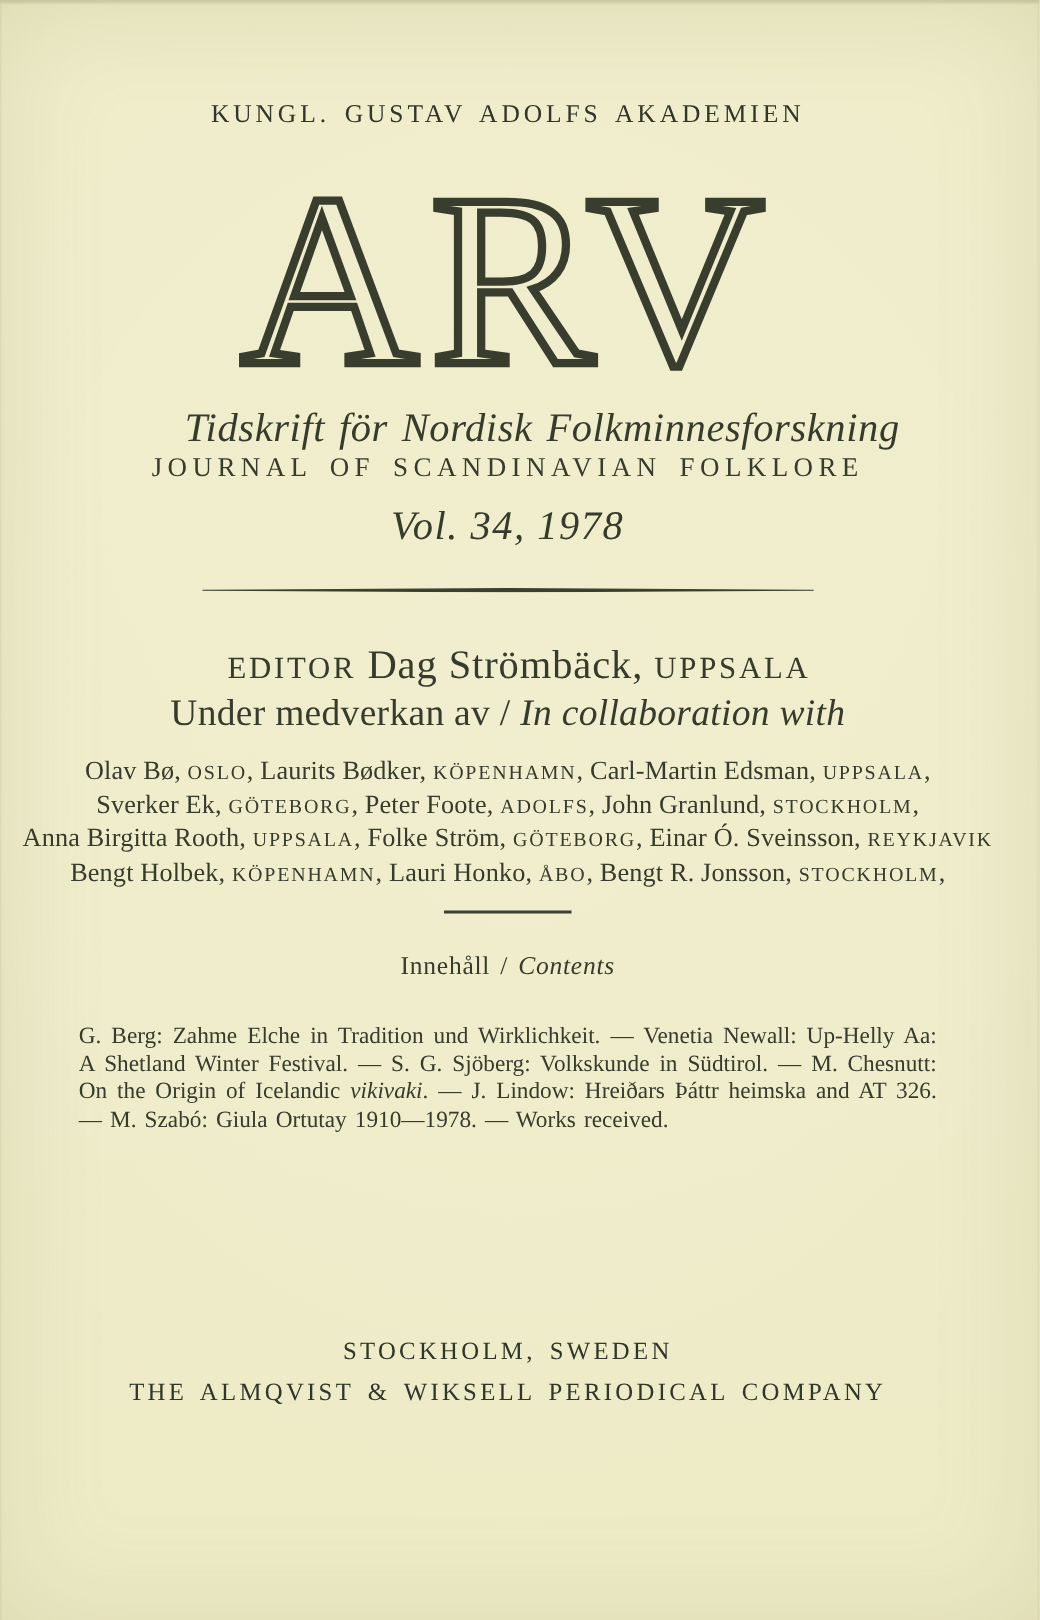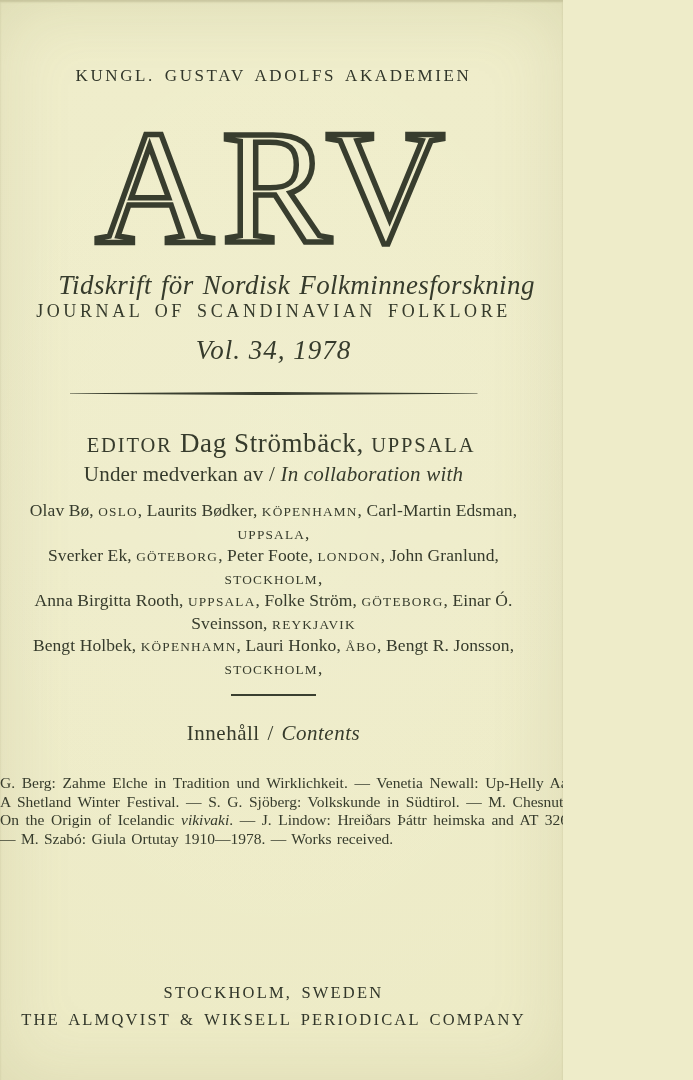--- a/index.html
+++ b/index.html
@@ -2,21 +2,21 @@
 <html><head>
 <meta charset="utf-8">
 <style>
   html, body {
     margin: 0;
     padding: 0;
     background: #eeecc9;
   }
   .page {
     position: relative;
-    width: 563px;
+    width: 693px;
     height: 1080px;
     overflow: hidden;
     background:
       radial-gradient(ellipse 120% 90% at 50% 45%, rgba(255,255,250,0.10), rgba(0,0,0,0) 60%),
       linear-gradient(180deg, #ecebc6 0%, #efedca 6%, #eeecc9 50%, #edebc6 100%);
     box-shadow: inset 0 0 70px rgba(150,145,95,0.18), inset 0 2px 2px rgba(120,115,70,0.25);
     font-family: "Liberation Serif", "DejaVu Serif", serif;
     color: #363b2c;
     text-align: center;
   }
@@ -62,21 +62,21 @@
     clip-path: polygon(0 38%, 50% 0, 100% 38%, 100% 62%, 50% 100%, 0 62%);
   }
   .editor-line {
     margin-top: 33px;
     font-size: 27px;
     letter-spacing: 0.6px;
     margin-left: 15px;
   }
   .collab-intro {
     margin-top: 3px;
-    font-size: 21px;
+    font-size: 25px;
     letter-spacing: 0.2px;
   }
   .collaborators {
     margin-top: 13px;
     font-size: 17.5px;
     line-height: 21.5px;
     letter-spacing: 0.1px;
   }
   .seg-sc {
     font-size: 0.76em;
@@ -84,21 +84,21 @@
   }
   .seg-i { font-style: italic; }
   .rule-short {
     margin: 14px auto 0 auto;
     width: 85px;
     height: 2px;
     background: #3a3f30;
   }
   .contents-heading {
     margin-top: 25px;
-    font-size: 21px;
+    font-size: 17px;
     letter-spacing: 0.5px;
     word-spacing: 2px;
   }
   .contents-paragraph {
     margin: 28px auto 0 auto;
     width: 572px;
     font-size: 15.5px;
     line-height: 18.7px;
     text-align: justify;
     word-spacing: 1.5px;
@@ -133,21 +133,21 @@
     <div class="volume">Vol. 34, 1978</div>
 
     <div class="rule-main"></div>
 
     <div class="editor-line"><span class="seg-sc">EDITOR</span><span> Dag Strömbäck, </span><span class="seg-sc">UPPSALA</span></div>
 
     <div class="collab-intro"><span>Under medverkan av / </span><span class="seg-i">In collaboration with</span></div>
 
     <div class="collaborators">
       <div><span>Olav Bø, </span><span class="seg-sc">OSLO</span><span>, Laurits Bødker, </span><span class="seg-sc">KÖPENHAMN</span><span>, Carl-Martin Edsman, </span><span class="seg-sc">UPPSALA</span><span>,</span></div>
-      <div><span>Sverker Ek, </span><span class="seg-sc">GÖTEBORG</span><span>, Peter Foote, </span><span class="seg-sc">LONDON</span><span>, John Granlund, </span><span class="seg-sc">STOCKHOLM</span><span>,</span></div>
+      <div><span>Sverker Ek, </span><span class="seg-sc">GÖTEBORG</span><span>, Peter Foote, </span><span class="seg-sc">ADOLFS</span><span>, John Granlund, </span><span class="seg-sc">STOCKHOLM</span><span>,</span></div>
       <div><span>Anna Birgitta Rooth, </span><span class="seg-sc">UPPSALA</span><span>, Folke Ström, </span><span class="seg-sc">GÖTEBORG</span><span>, Einar Ó. Sveinsson, </span><span class="seg-sc">REYKJAVIK</span></div>
       <div><span>Bengt Holbek, </span><span class="seg-sc">KÖPENHAMN</span><span>, Lauri Honko, </span><span class="seg-sc">ÅBO</span><span>, Bengt R. Jonsson, </span><span class="seg-sc">STOCKHOLM</span><span>,</span></div>
     </div>
 
     <div class="rule-short"></div>
 
     <div class="contents-heading"><span>Innehåll / </span><span class="seg-i">Contents</span></div>
 
     <p class="contents-paragraph"><span>G. Berg: Zahme Elche in Tradition und Wirklichkeit. — Venetia Newall: Up-Helly Aa: A Shetland Winter Festival. — S. G. Sjöberg: Volkskunde in Südtirol. — M. Chesnutt: On the Origin of Icelandic </span><span class="seg-i">vikivaki</span><span>. — J. Lindow: Hreiðars Þáttr heimska and AT 326. — M. Szabó: Giula Ortutay 1910—1978. — Works received.</span></p>
 

